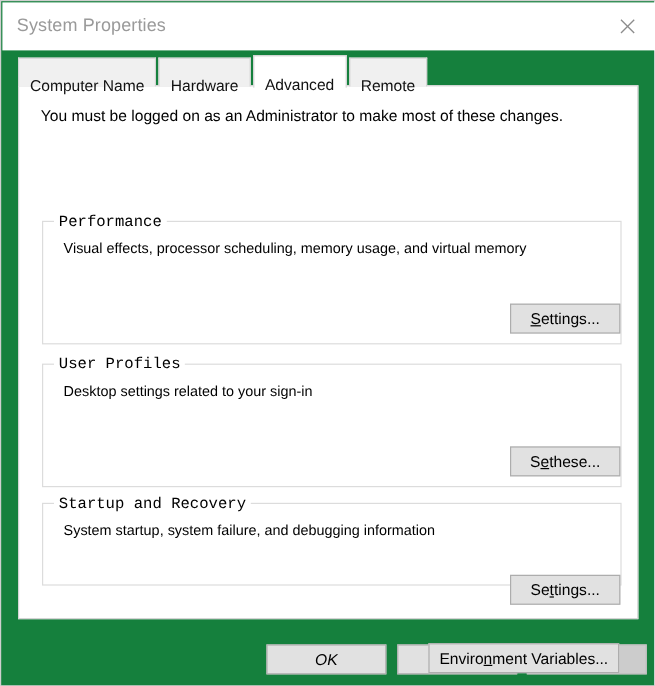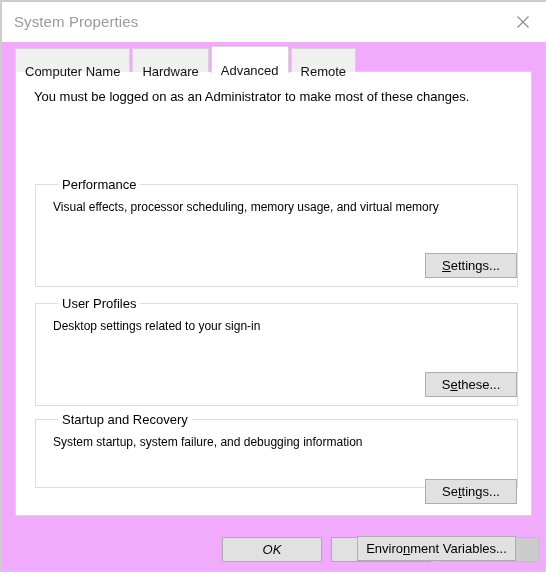--- a/index.html
+++ b/index.html
@@ -15,21 +15,21 @@
     color: #000;
     overflow: hidden;
     -webkit-font-smoothing: antialiased;
   }
 
   #dialog {
     position: absolute;
     left: 0; top: 0;
     width: 546px;
     height: 572px;
-    background: #f0abfc;
+    background: #15803d;
     border: 1px solid #cfcfcf;
     box-sizing: border-box;
   }
 
   
   #titlebar {
     position: absolute;
     left: 1px; top: 1px;
     width: 544px;
     height: 40px;
@@ -121,27 +121,28 @@
   .groupbox {
     position: absolute;
     left: 17px;
     width: 483px;
     border: 1px solid #dcdcdc;
     box-sizing: border-box;
     background: transparent;
   }
   .group-legend {
     position: absolute;
-    left: 22px;
+    left: 9px;
     top: -8px;
     background: #ffffff;
     padding: 0 4px;
     font-size: 13px;
     color: #000;
     white-space: nowrap;
+    font-family: Liberation Mono, monospace;
   }
   .group-desc {
     position: absolute;
     left: 17px;
     top: 15px;
     font-size: 12px;
     color: #000;
     white-space: nowrap;
   }
 

